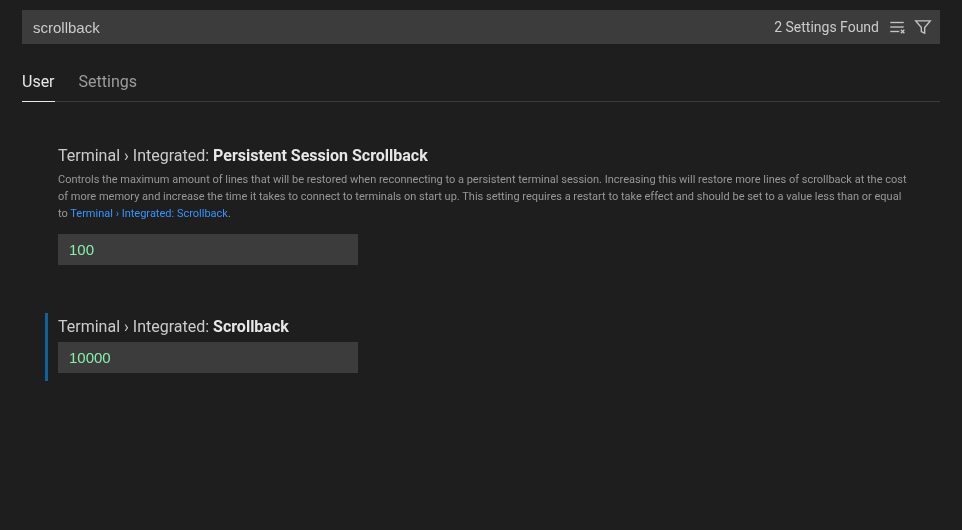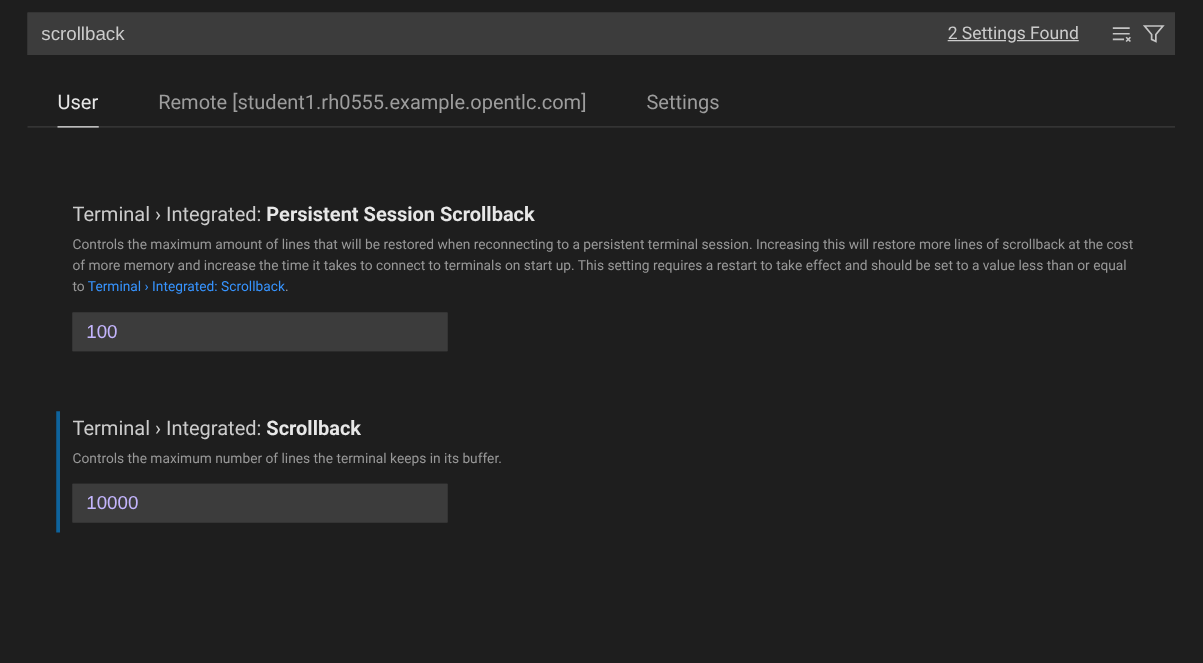--- a/index.html
+++ b/index.html
@@ -26,23 +26,22 @@
     background: transparent;
     border: none;
     outline: none;
     color: #cccccc;
     font-size: 15px;
     height: 100%;
   }
   .search-count {
     color: #cccccc;
     font-size: 14px;
-    margin-right: 24px;
+    margin-right: 8px;
     white-space: nowrap;
-    text-decoration: underline;
   }
   .search-icons {
     display: flex;
     align-items: center;
     gap: 6px;
   }
   .icon-btn {
     width: 20px;
     height: 20px;
     display: flex;
@@ -57,39 +56,37 @@
     margin: 28px 22px 0 22px;
     border-bottom: 1px solid #3c3c3c;
     gap: 24px;
   }
   .tab {
     padding: 0 0 10px 0;
     font-size: 16px;
     color: #9d9d9d;
     cursor: pointer;
     position: relative;
-    margin-left: 24px;
   }
   .tab.active {
     color: #e7e7e7;
   }
   .tab.active::after {
     content: "";
     position: absolute;
     left: 0; right: 0; bottom: -1px;
     height: 1px;
     background: #e7e7e7;
   }
   .settings-list {
     padding: 44px 40px 0 58px;
   }
   .setting {
     margin-bottom: 52px;
     position: relative;
-    margin-top: 16px;
   }
   .setting.modified::before {
     content: "";
     position: absolute;
     left: -13px;
     top: -4px;
     bottom: -8px;
     width: 3px;
     background: #0e639c;
   }
@@ -114,21 +111,21 @@
     max-width: 850px;
   }
   .setting-desc a {
     color: #3794ff;
     text-decoration: none;
     cursor: pointer;
   }
   .setting-input {
     background: #3c3c3c;
     border: 1px solid #3c3c3c;
-    color: #c4b5fd;
+    color: #86efac;
     font-size: 15px;
     padding: 6px 10px;
     width: 300px;
     outline: none;
   }
 </style>
 </head>
 <body>
 
 <div class="search-bar">
@@ -147,37 +144,35 @@
     <div class="icon-btn">
       <svg viewBox="0 0 16 16" fill="none" stroke="currentColor" stroke-width="1.2">
         <polygon points="1.5,2.5 14.5,2.5 9.5,8.5 9.5,13.5 6.5,12 6.5,8.5"></polygon>
       </svg>
     </div>
   </div>
 </div>
 
 <div class="tabs">
   <div class="tab active">User</div>
-  <div class="tab">Remote [student1.rh0555.example.opentlc.com]</div>
   <div class="tab">Settings</div>
 </div>
 
 <div class="settings-list">
 
   <div class="setting">
     <div class="setting-title">
       <span class="category">Terminal › Integrated: </span><span class="name">Persistent Session Scrollback</span>
     </div>
     <div class="setting-desc">
       <span>Controls the maximum amount of lines that will be restored when reconnecting to a persistent terminal session. Increasing this will restore more lines of scrollback at the cost of more memory and increase the time it takes to connect to terminals on start up. This setting requires a restart to take effect and should be set to a value less than or equal to </span><a>Terminal › Integrated: Scrollback</a><span>.</span>
     </div>
     <input class="setting-input" type="text" value="100" style="">
   </div>
 
   <div class="setting modified">
     <div class="setting-title">
       <span class="category">Terminal › Integrated: </span><span class="name">Scrollback</span>
     </div>
-    <div class="setting-desc">Controls the maximum number of lines the terminal keeps in its buffer.</div>
     <input class="setting-input" type="text" value="10000" style="">
   </div>
 
 </div>
 
 </body></html>

